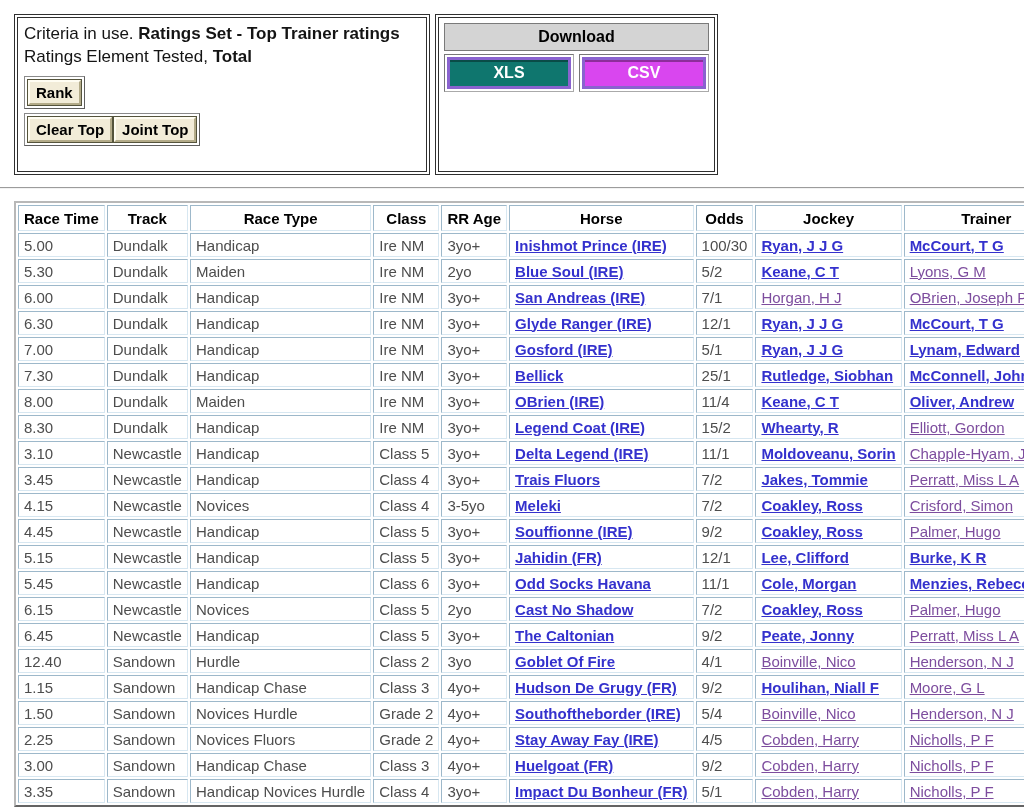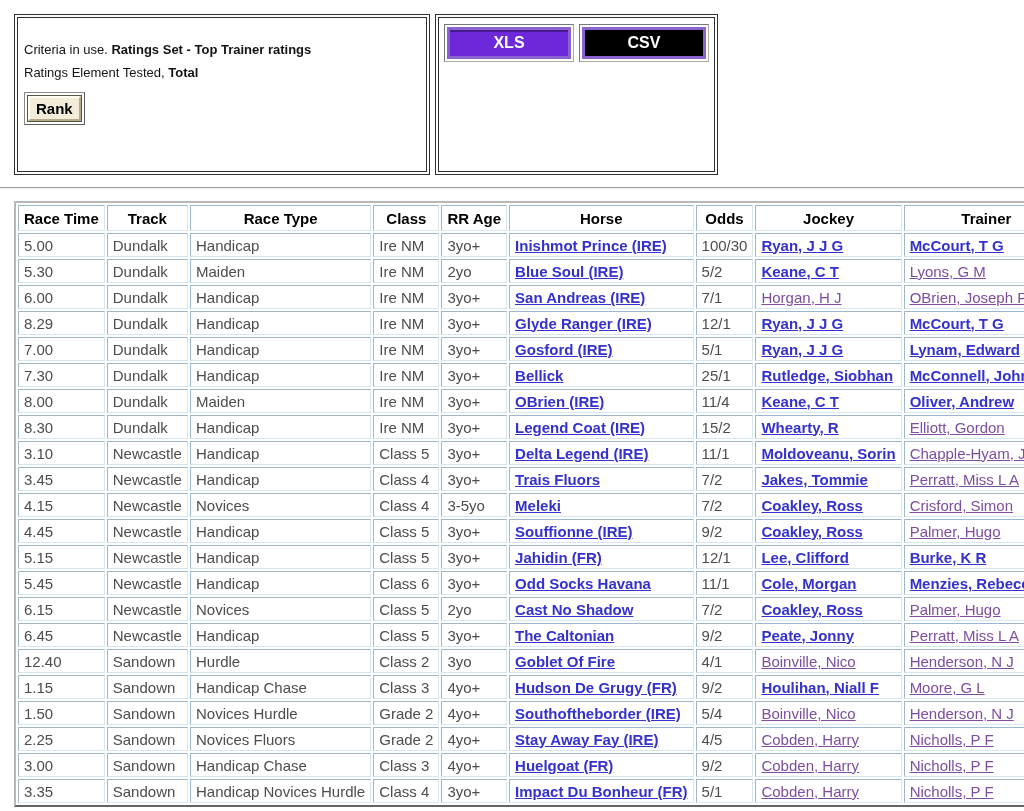--- a/index.html
+++ b/index.html
@@ -9,21 +9,21 @@
     background:#fff;
     font-family:"Liberation Sans", sans-serif;
   }
 
   
   .top-row { display:flex; align-items:stretch; margin:14px 0 0 14px; gap:5px; }
 
   .panel { border:4px double #2f2f2f; background:#fff; }
 
   .criteria-panel { width:416px; height:161px; padding:4px 6px; }
-  .criteria-text { font-size:13px; line-height:23px; color:#141414; margin-top:16px; }
+  .criteria-text { font-size:17px; line-height:23px; color:#141414; margin-top:0; }
   .criteria-text b { font-weight:bold; }
 
   .btn-box {
     display:inline-block; padding:2px; margin-top:4px;
     border:1px solid #8a8a8a; border-right-color:#5e5e5e; border-bottom-color:#5e5e5e;
     background:#fff;
   }
   .rank-box { margin-top:8px; }
   .tan-btn {
     background:#f2ecd8; color:#000;
@@ -92,29 +92,33 @@
 <div class="top-row">
 
   <div class="panel criteria-panel">
     <div class="criteria-text">
       <div><span>Criteria in use. </span><b>Ratings Set - Top Trainer ratings</b></div>
       <div><span>Ratings Element Tested, </span><b>Total</b></div>
     </div>
     <div>
       <span class="btn-box rank-box"><button class="tan-btn">Rank</button></span>
     </div>
+    <div>
+      <span class="btn-box"><button class="tan-btn">Clear Top</button><button class="tan-btn">Joint Top</button></span>
+    </div>
   </div>
 
   <div class="panel download-panel">
+    <div class="download-header">Download</div>
     <div class="download-btn-row">
       <div class="dl-cell">
-        <button class="dl-btn" style="background: #6d28d9;">XLS</button>
+        <button class="dl-btn" style="background: #0f766e;">XLS</button>
       </div>
       <div class="dl-cell">
-        <button class="dl-btn" style="background: #000000;">CSV</button>
+        <button class="dl-btn" style="background: #d946ef;">CSV</button>
       </div>
     </div>
   </div>
 
 </div>
 
 <hr class="divider">
 
 <table class="race-table">
   <colgroup>
@@ -169,21 +173,21 @@
         <td>Dundalk</td>
         <td>Handicap</td>
         <td>Ire NM</td>
         <td>3yo+</td>
         <td><a class="fresh">San Andreas (IRE)</a></td>
         <td>7/1</td>
         <td><a class="visited">Horgan, H J</a></td>
         <td><a class="visited">OBrien, Joseph Patrick</a></td>
       </tr>
       <tr>
-        <td>8.29</td>
+        <td>6.30</td>
         <td>Dundalk</td>
         <td>Handicap</td>
         <td>Ire NM</td>
         <td>3yo+</td>
         <td><a class="fresh">Glyde Ranger (IRE)</a></td>
         <td>12/1</td>
         <td><a class="fresh">Ryan, J J G</a></td>
         <td><a class="fresh">McCourt, T G</a></td>
       </tr>
       <tr>

